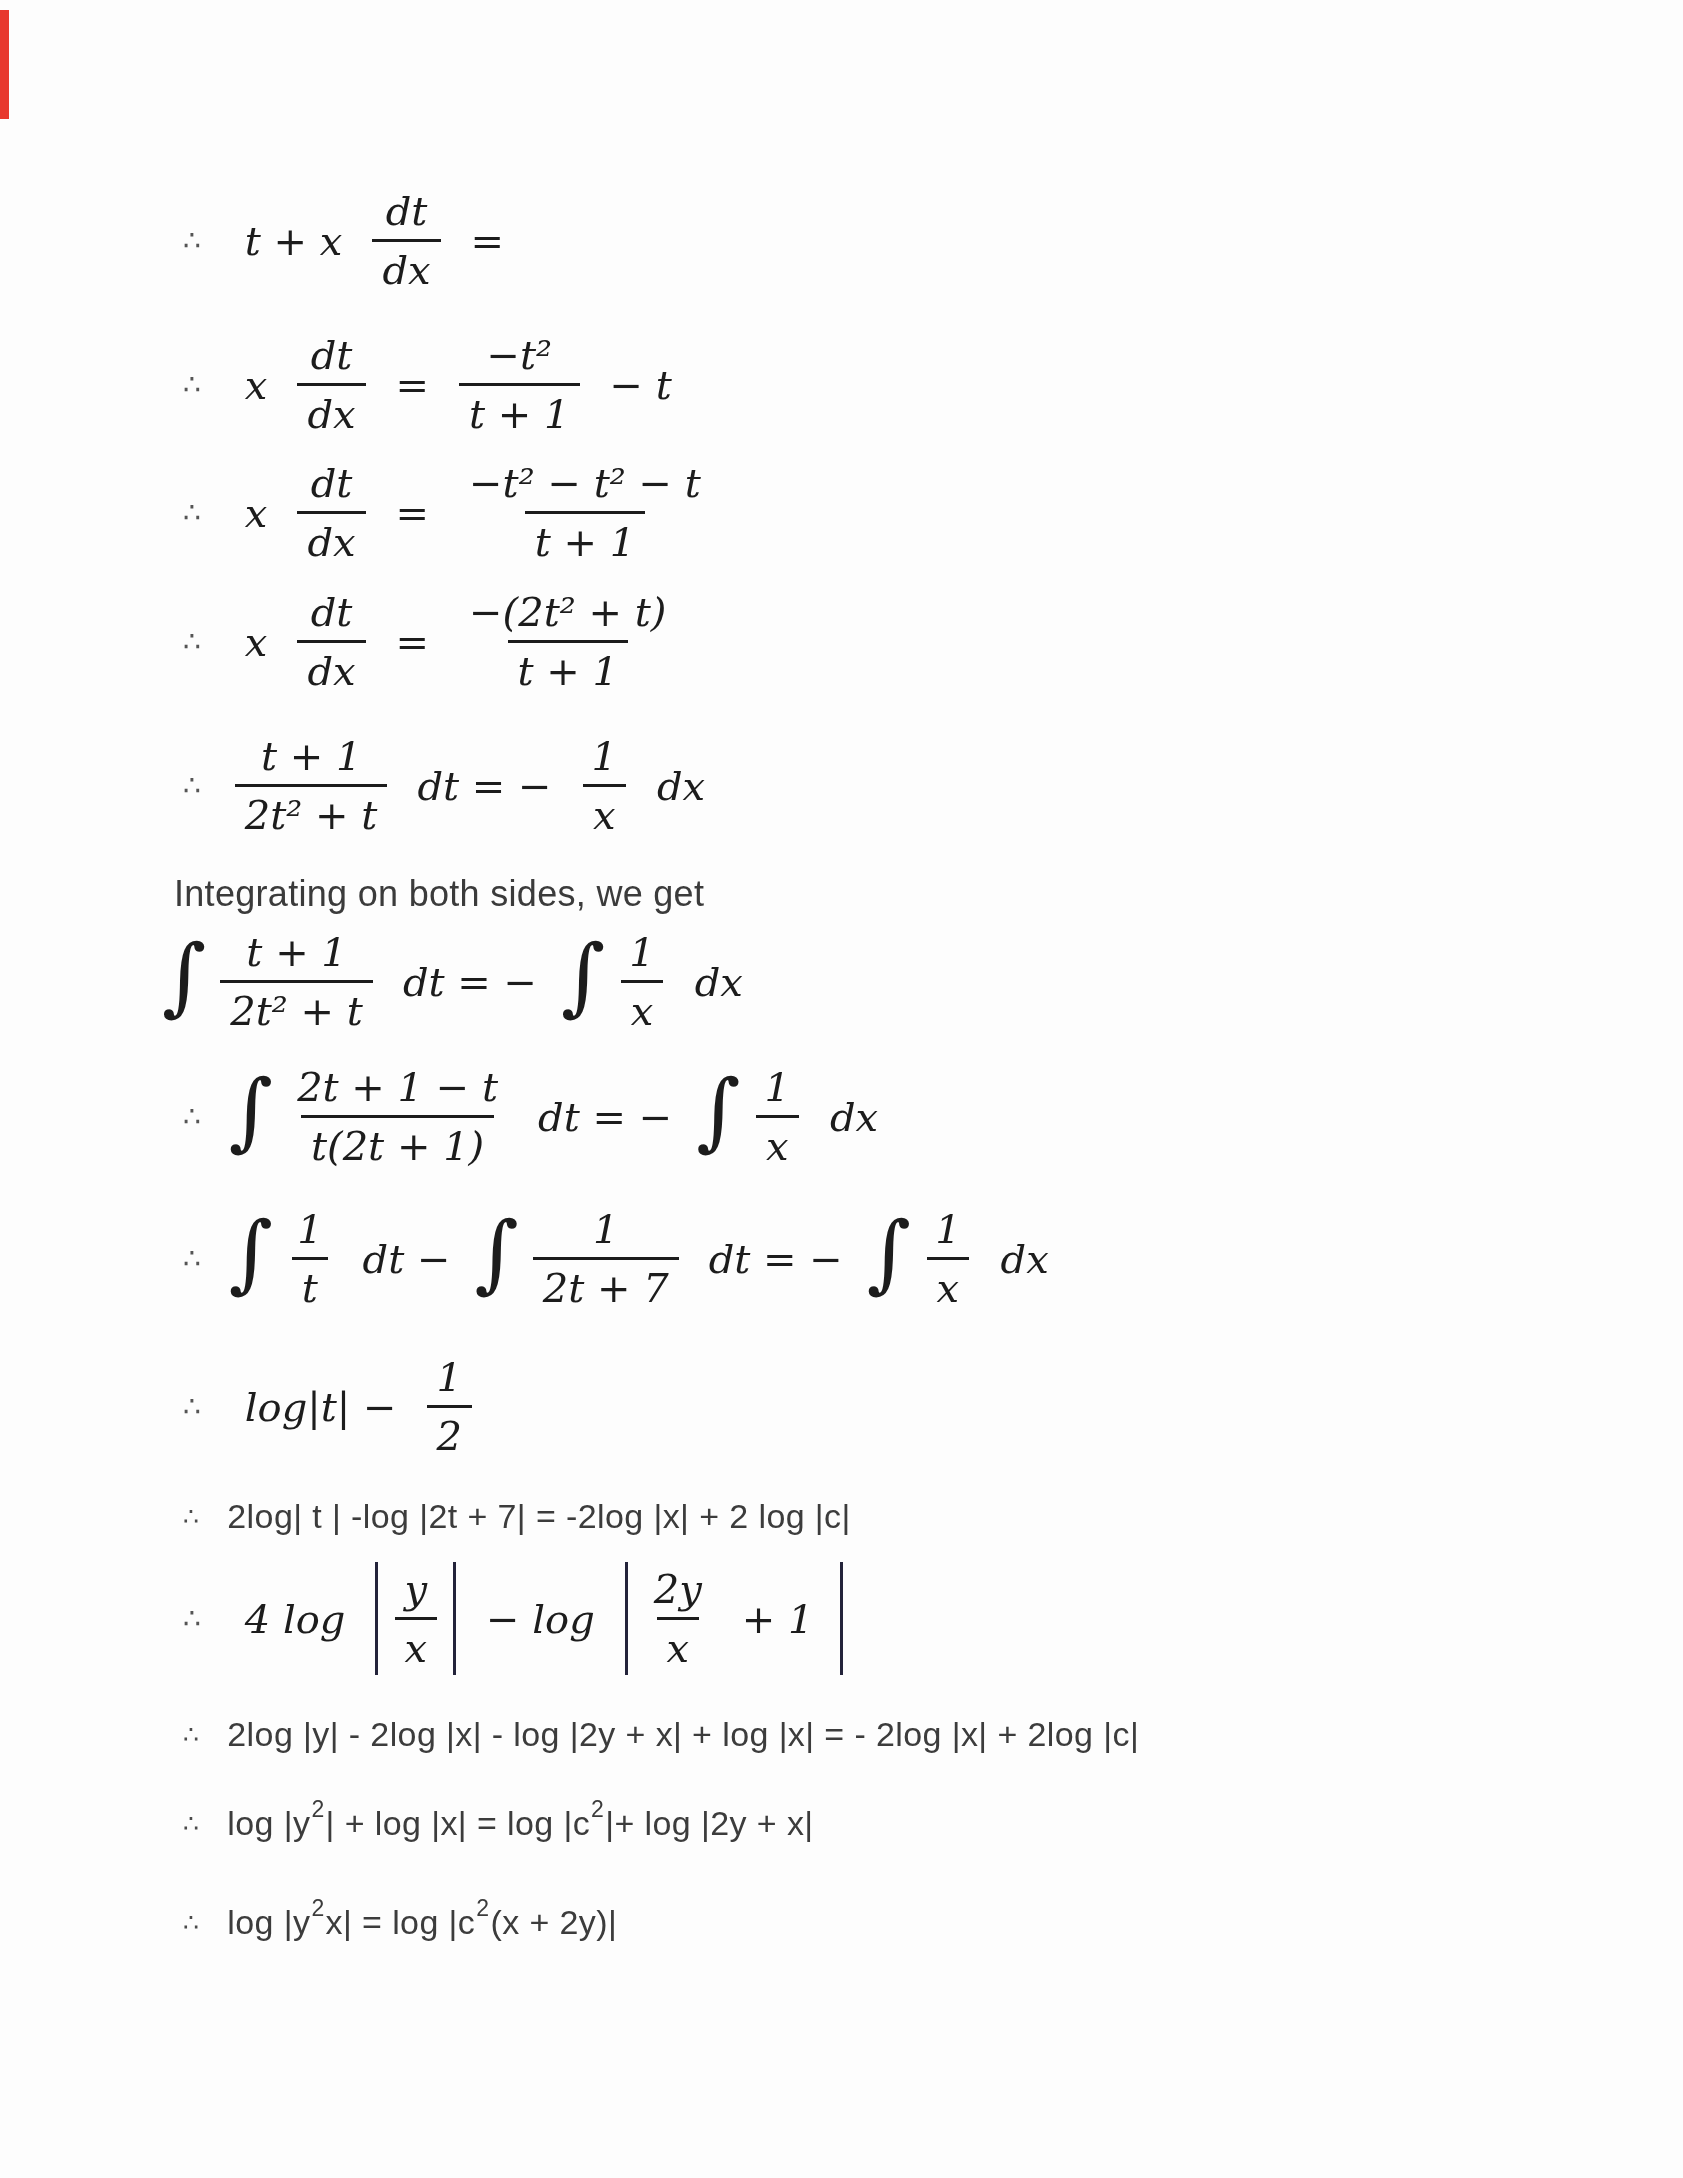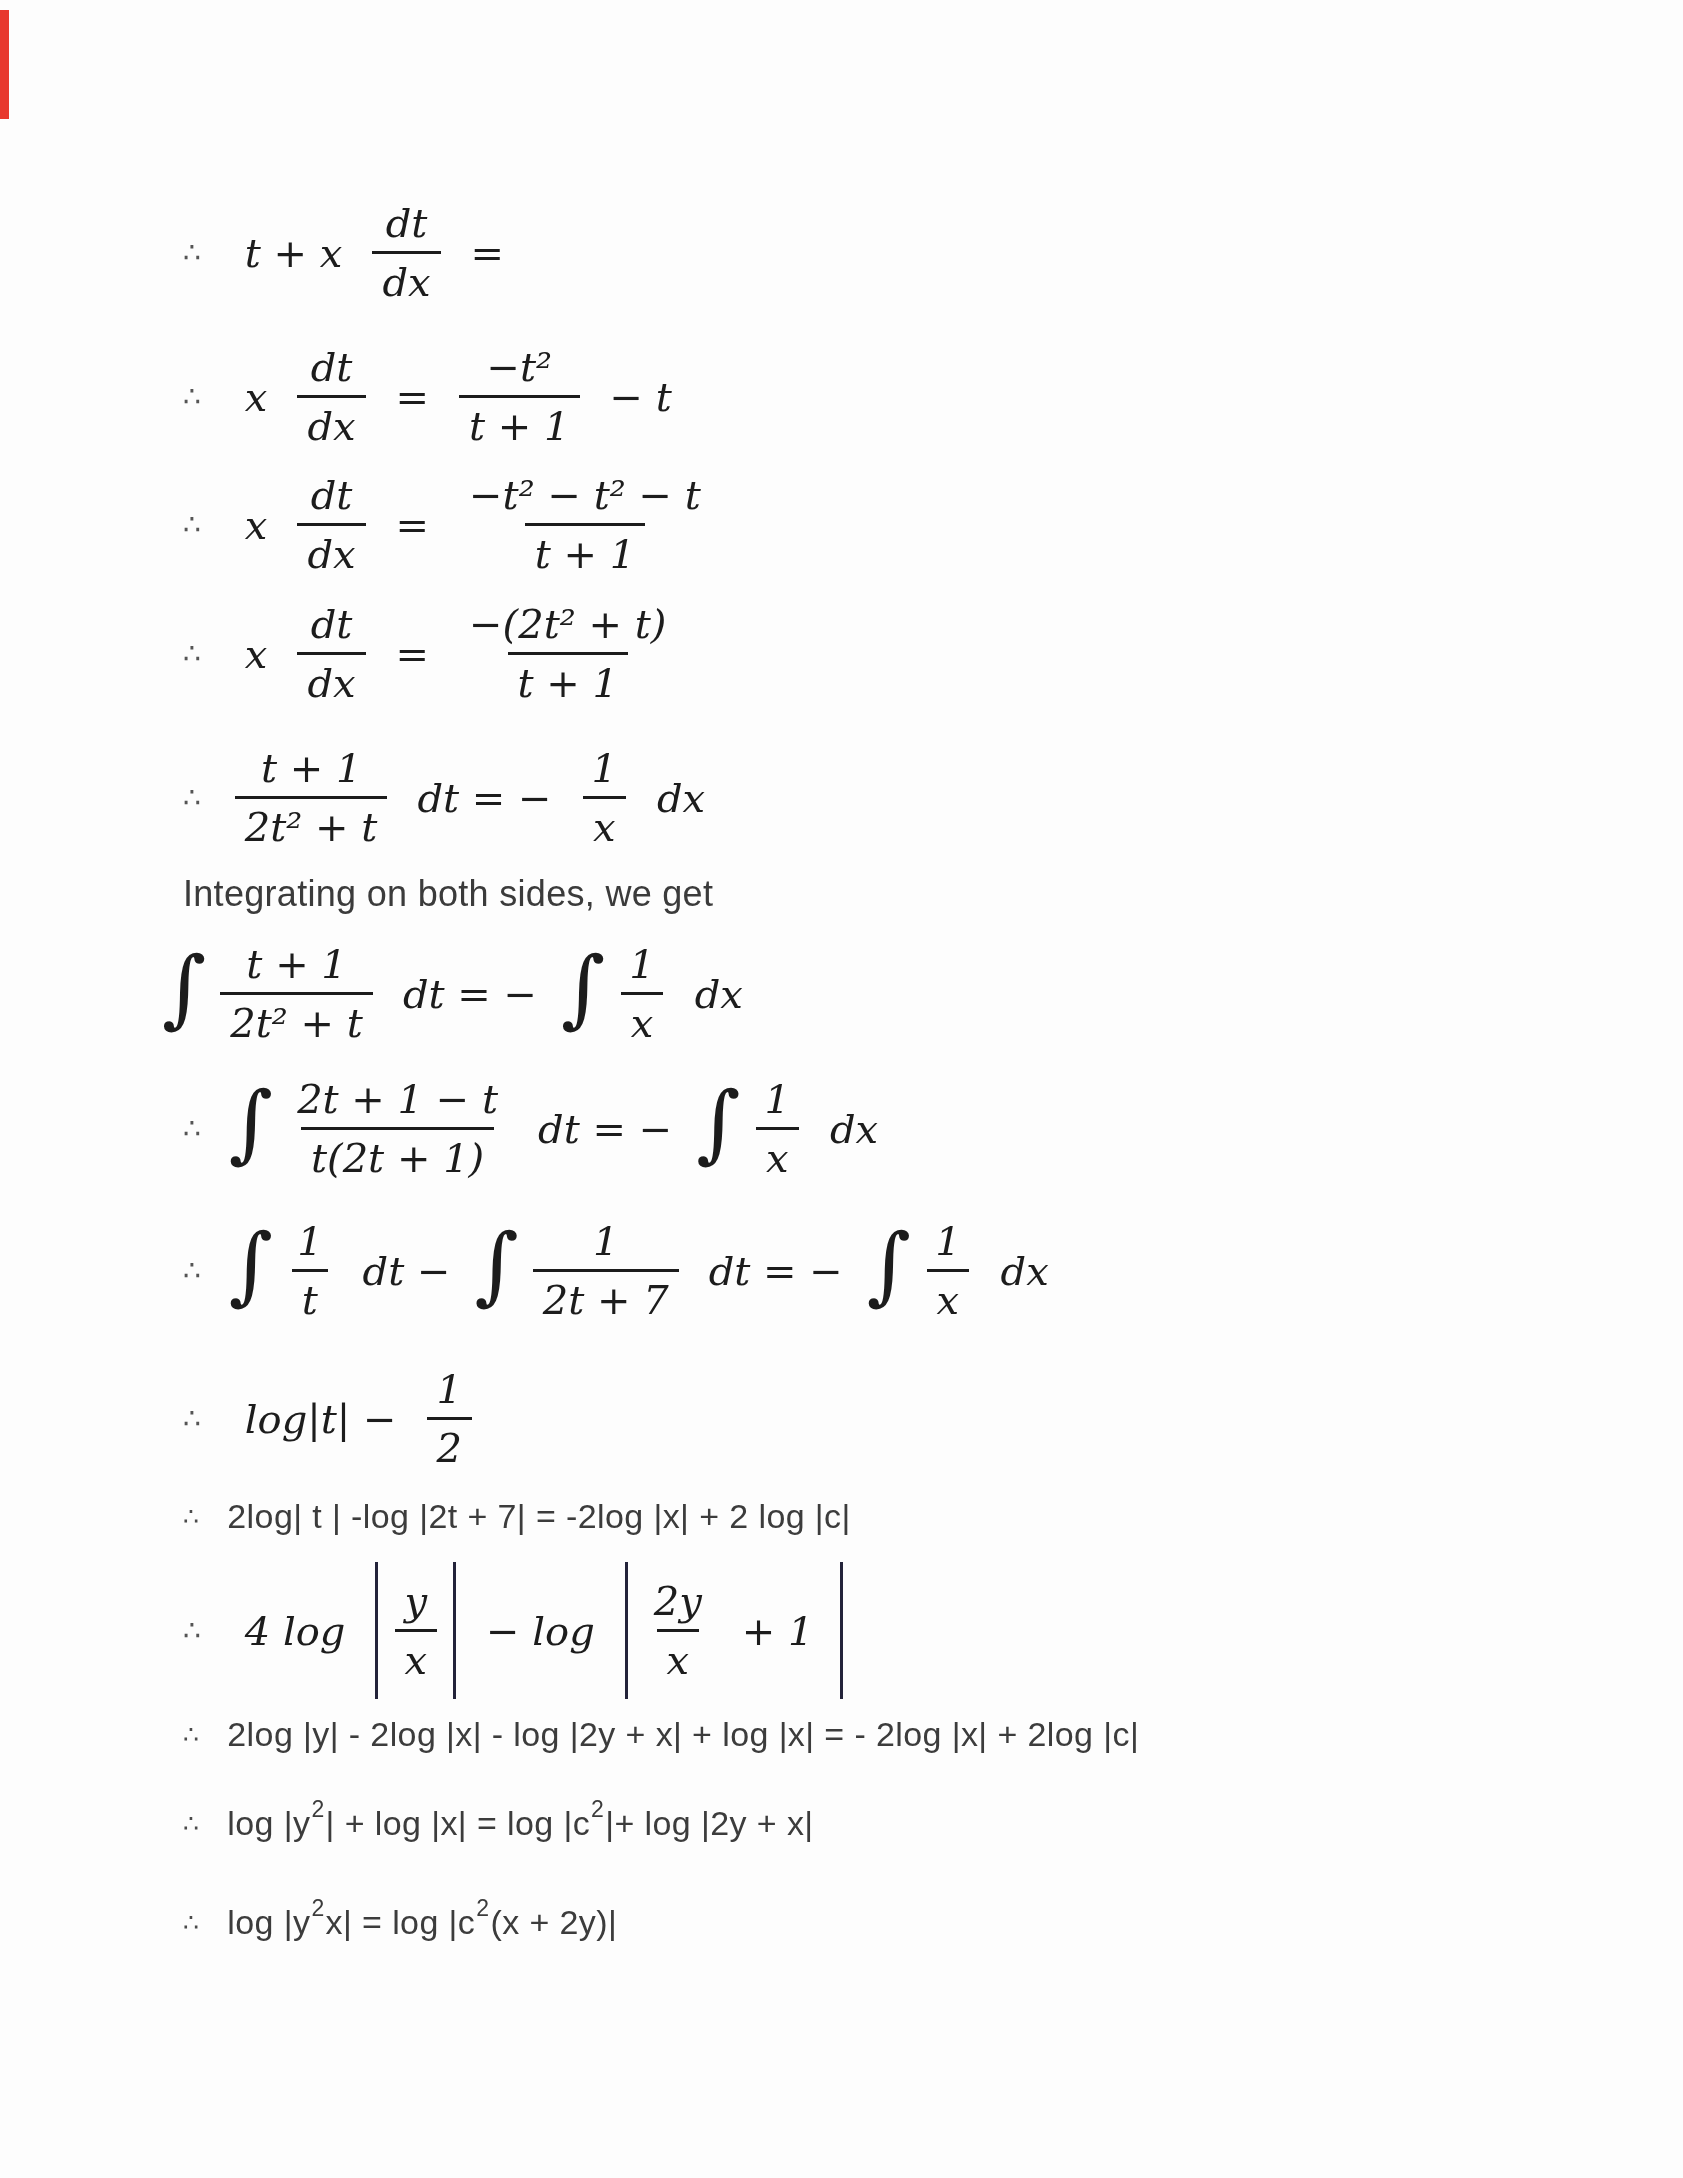--- a/index.html
+++ b/index.html
@@ -23,36 +23,36 @@
     font-style:normal;font-size:28px;color:#555;margin-right:24px;
     line-height:1;
   }
   .sans{
     font-family:"Liberation Sans",sans-serif;font-style:normal;
     font-size:34px;color:#3c3c3c;letter-spacing:0.4px;
   }
   .sans .therefore{font-size:25px;margin-right:28px;color:#4a4a4a;}
   .frac{
     display:inline-flex;flex-direction:column;align-items:center;
-    text-align:center;margin:12px 10px;vertical-align:middle;
+    text-align:center;margin:0 10px;vertical-align:middle;
   }
   .frac .num{display:block;padding:2px 10px 7px;line-height:1.05;}
   .frac .den{display:block;border-top:3px solid #1c1c1c;padding:7px 10px 2px;line-height:1.05;}
   .tok{margin:0 20px;}
   .int{
     font-style:normal;font-size:85px;line-height:0.85;margin:0 4px;
     font-family:"DejaVu Serif",serif;transform:translateY(-5px);
   }
   .abar{
     display:inline-flex;align-items:center;
     border-left:3px solid #23233a;border-right:3px solid #23233a;
     padding:4px 6px;margin:0 10px;
   }
   .statement{
-    position:absolute;left:183px;font-size:36px;color:#3b3b3b;
+    position:absolute;left:174px;font-size:36px;color:#3b3b3b;
     font-family:"Liberation Sans",sans-serif;letter-spacing:0.3px;
   }
   sup.s2{
     font-size:23px;line-height:0;position:relative;top:-15px;
     margin:0 1px;
   }
 </style>
 </head>
 <body>
 

